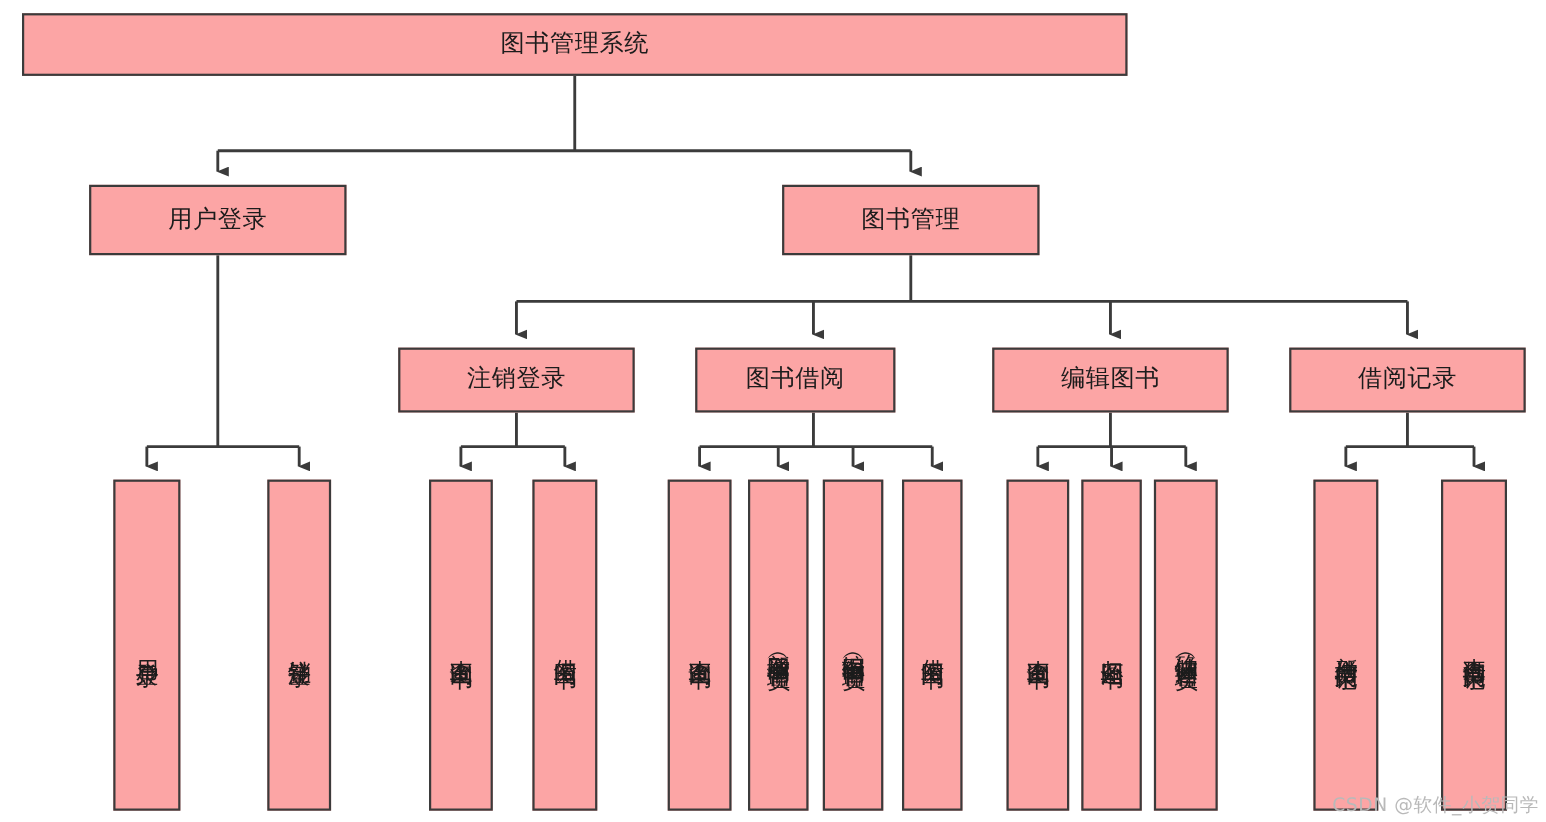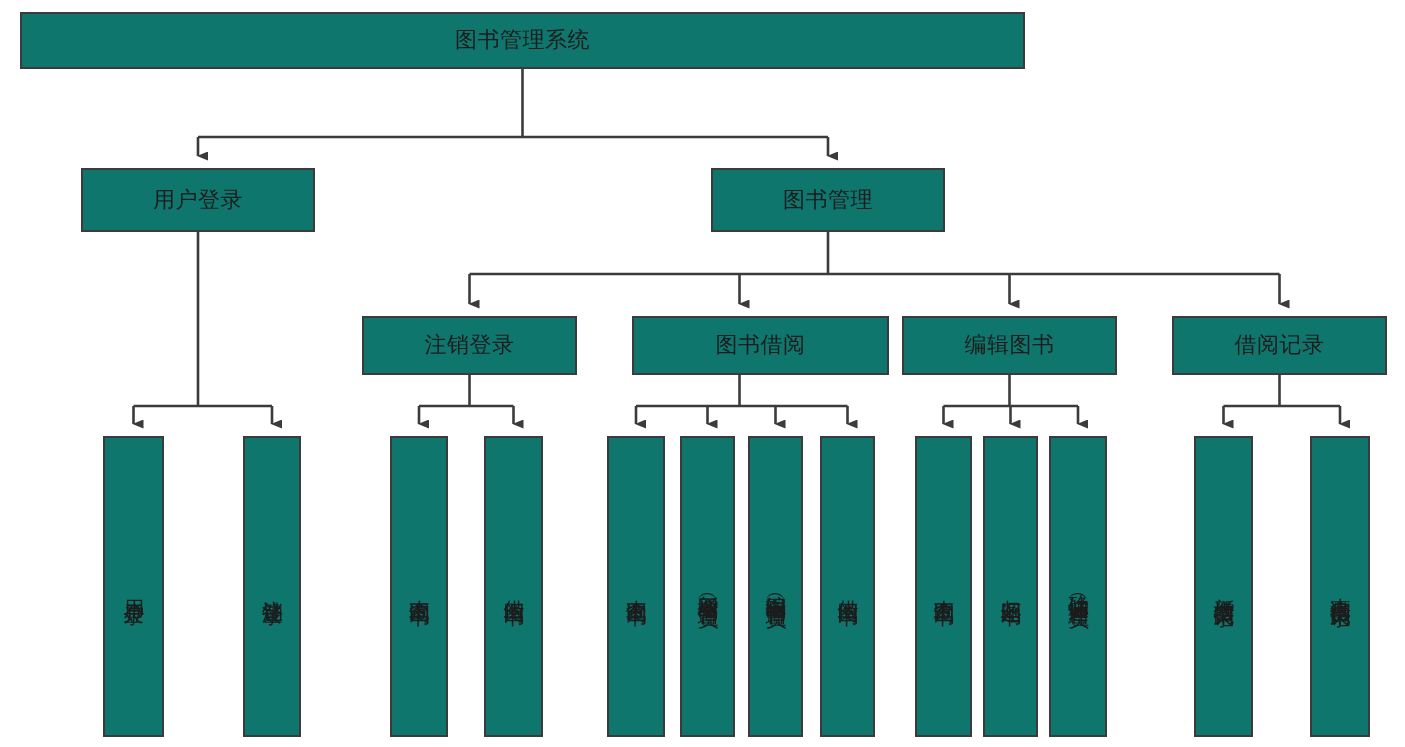--- a/index.html
+++ b/index.html
@@ -23,21 +23,21 @@
     position: absolute;
     left: 0;
     top: 0;
     width: 1405px;
     height: 747px;
   }
   .node-box {
     position: absolute;
     box-sizing: border-box;
     border: 2.5px solid #3b3b3b;
-    background: #0f766e;
+    background: #fca5a5;
     display: flex;
     align-items: center;
     justify-content: center;
     color: #1c1c1c;
   }
   .node-h {
     font-size: 22px;
     line-height: 1.1;
     letter-spacing: 0.5px;
     white-space: nowrap;
@@ -116,21 +116,21 @@
       </div>
       <div class="node-box" style="left: 81px; top: 168px; width: 234px; height: 64px;">
         <span class="node-h">用户登录</span>
       </div>
       <div class="node-box" style="left: 711px; top: 168px; width: 234px; height: 64px;">
         <span class="node-h">图书管理</span>
       </div>
       <div class="node-box" style="left: 362px; top: 316px; width: 215px; height: 59px;">
         <span class="node-h">注销登录</span>
       </div>
-      <div class="node-box" style="left: 632px; top: 316px; width: 257px; height: 59px;">
+      <div class="node-box" style="left: 632px; top: 316px; width: 182px; height: 59px;">
         <span class="node-h">图书借阅</span>
       </div>
       <div class="node-box" style="left: 902px; top: 316px; width: 215px; height: 59px;">
         <span class="node-h">编辑图书</span>
       </div>
       <div class="node-box" style="left: 1172px; top: 316px; width: 215px; height: 59px;">
         <span class="node-h">借阅记录</span>
       </div>
       <div class="node-box" style="left: 103px; top: 436px; width: 61px; height: 301px;">
         <span class="node-v">用户登录</span>
@@ -166,13 +166,14 @@
         <span class="node-v">确认归还（管理员）</span>
       </div>
       <div class="node-box" style="left: 1194px; top: 436px; width: 59px; height: 301px;">
         <span class="node-v">新增借阅记录</span>
       </div>
       <div class="node-box" style="left: 1310px; top: 436px; width: 60px; height: 301px;">
         <span class="node-v">查询借阅记录</span>
       </div>
     </div>
 
+  <div class="watermark">CSDN @软件_小贺同学</div>
 </div>
 
 </body></html>

